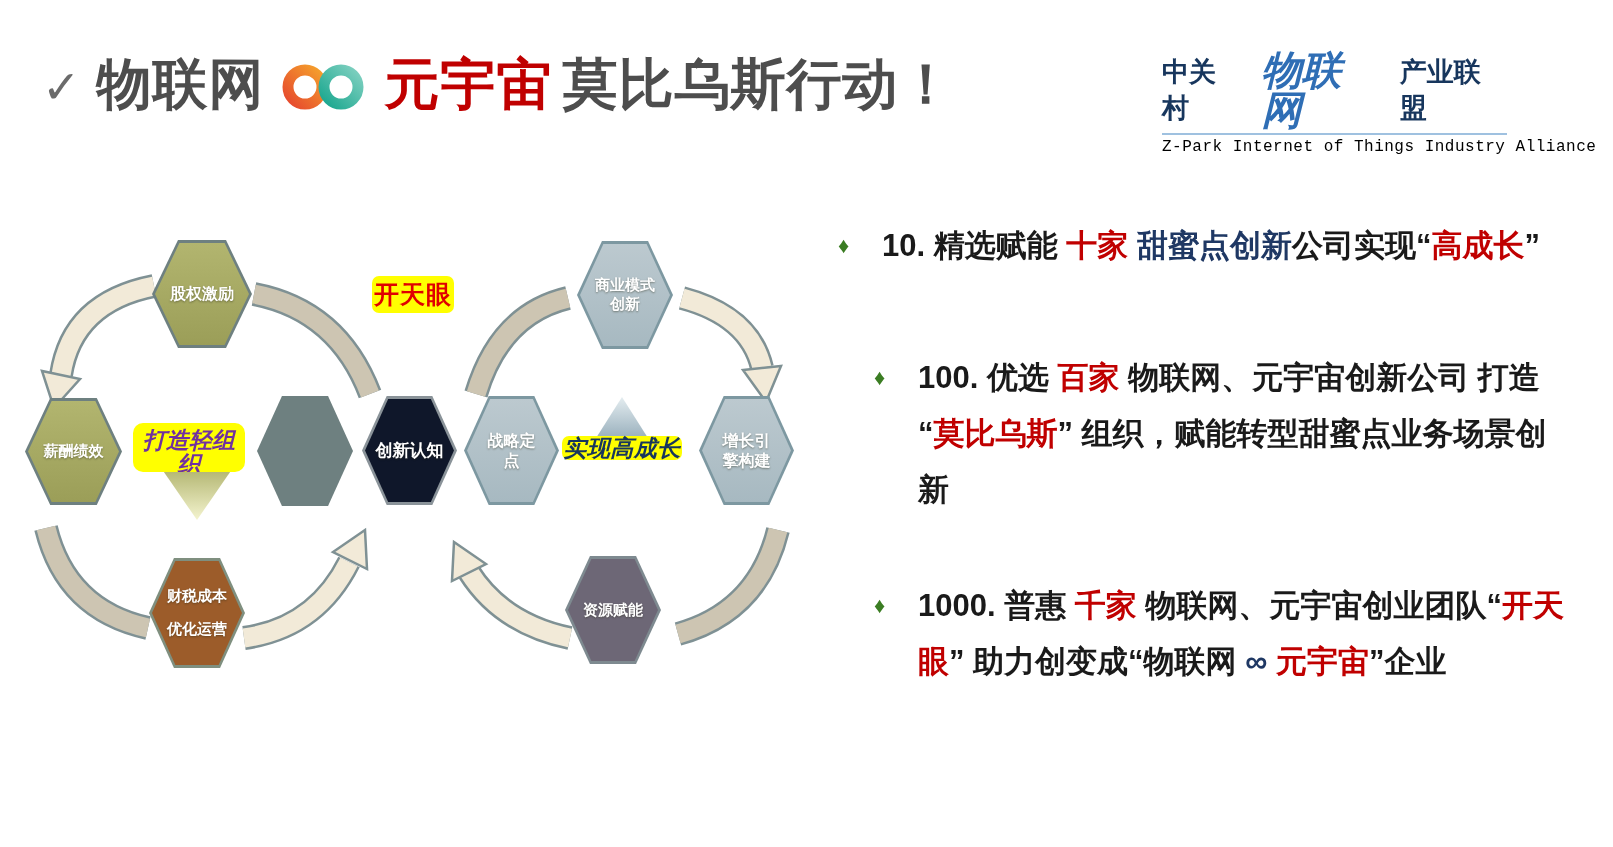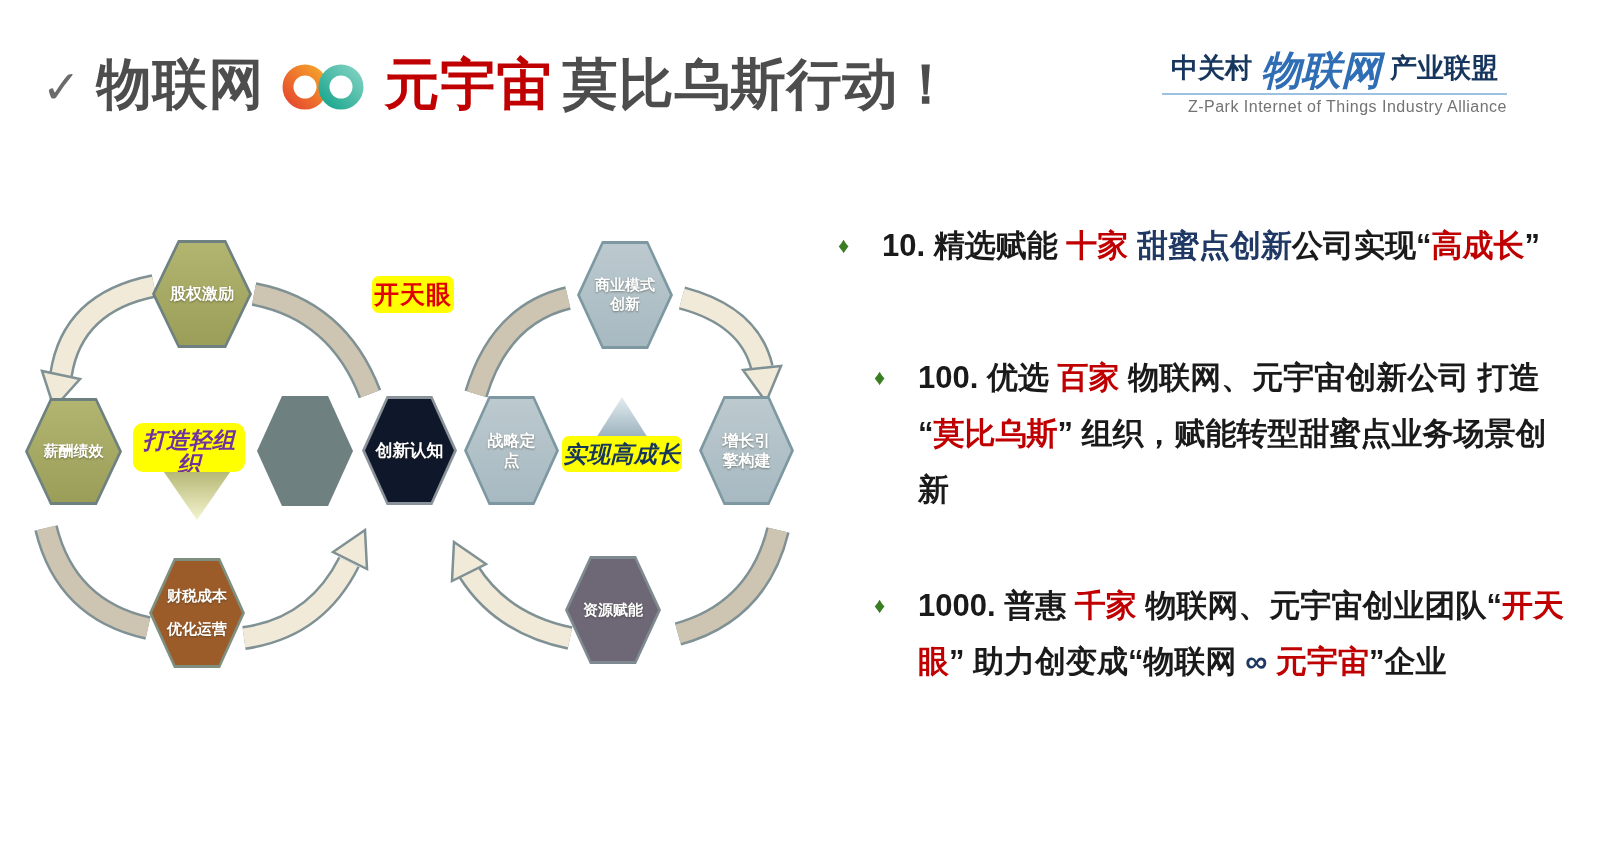--- a/index.html
+++ b/index.html
@@ -8,24 +8,24 @@
 
   
   .title{position:absolute;left:42px;top:48px;display:flex;align-items:center;white-space:nowrap;}
   .title .check{font-size:46px;color:#6b6b6b;font-weight:400;margin-right:16px;transform:translateY(2px);}
   .title .t{font-size:55px;font-weight:bold;color:#4d4d4d;letter-spacing:1px;}
   .title .t.red{color:#c00000;margin-right:10px;}
   .title .inf{margin:0 14px;transform:translateY(4px);}
 
   
   .logo{position:absolute;left:1162px;top:50px;width:345px;}
-  .logo .l1{display:flex;align-items:flex-start;justify-content:center;gap:9px;}
+  .logo .l1{display:flex;align-items:center;justify-content:center;gap:19px;}
   .logo .cn{font-family:"Liberation Serif",serif;font-weight:bold;color:#17365d;font-size:27px;}
   .logo .script{font-family:"DejaVu Serif",serif;font-style:italic;font-weight:bold;color:#2f6eb5;font-size:40px;line-height:40px;}
-  .logo .l2{margin-top:3px;border-top:2px solid #9fc1e0;padding-top:3px;font-size:16px;color:#737373;letter-spacing:.5px;white-space:nowrap;text-align:right;}
+  .logo .l2{margin-top:3px;border-top:2px solid #9fc1e0;padding-top:3px;font-size:16px;color:#000000;letter-spacing:.5px;white-space:nowrap;text-align:left;font-family:Liberation Mono, monospace;}
 
   
   .diagram{position:absolute;left:8px;top:218px;width:800px;height:480px;}
   .arrows{position:absolute;left:0;top:0;}
 
   .hex{position:absolute;}
   .hex .b,.hex .f{clip-path:polygon(26% 0,74% 0,100% 50%,74% 100%,26% 100%,0 50%);}
   .hex .b{position:absolute;inset:0;}
   .hex .f{position:absolute;inset:3px;display:flex;flex-direction:column;align-items:center;justify-content:center;
           color:#fff;font-weight:bold;text-align:center;text-shadow:0 1px 2px rgba(40,40,20,.45);}
@@ -182,21 +182,21 @@
     </div>
     <div class="hex hx-slate" style="left:557px;top:338px;width:96px;height:108px;">
       <div class="b"></div>
         <div class="f" style="font-size:15px;">
           <span class="ln">资源赋能</span>
         </div>
     </div>
 
     <div class="tagbox tag-kty" style="left:364px;top:58px;width:82px;height:37px;">开天眼</div>
     <div class="tagbox tag-dzq" style="left:125px;top:205px;width:112px;height:44px;border-radius:10px;">打造轻组织</div>
-    <div class="tagbox tag-sxg" style="left:554px;top:218px;width:120px;height:36px;">实现高成长</div>
+    <div class="tagbox tag-sxg" style="left:554px;top:218px;width:120px;height:24px;">实现高成长</div>
   </div>
 
   <div class="bullets">
       <div class="bullet">
         <span class="marker">♦</span>
         <div class="btext">
           <div class="bline" style="padding-left: 0px;"><span class="c-k">10. 精选赋能 </span><span class="c-r">十家 </span><span class="c-b">甜蜜点创新</span><span class="c-k">公司实现“</span><span class="c-r">高成长</span><span class="c-k">”</span></div>
         </div>
       </div>
       <div class="bullet">

